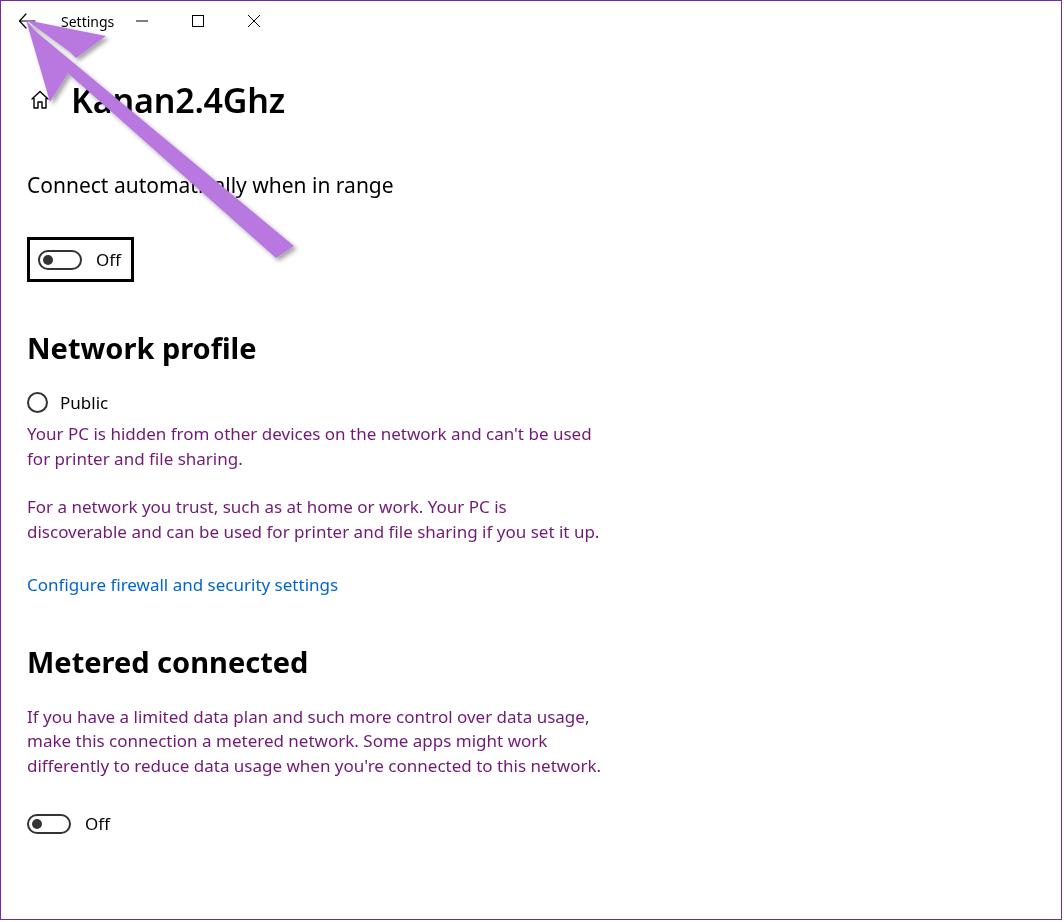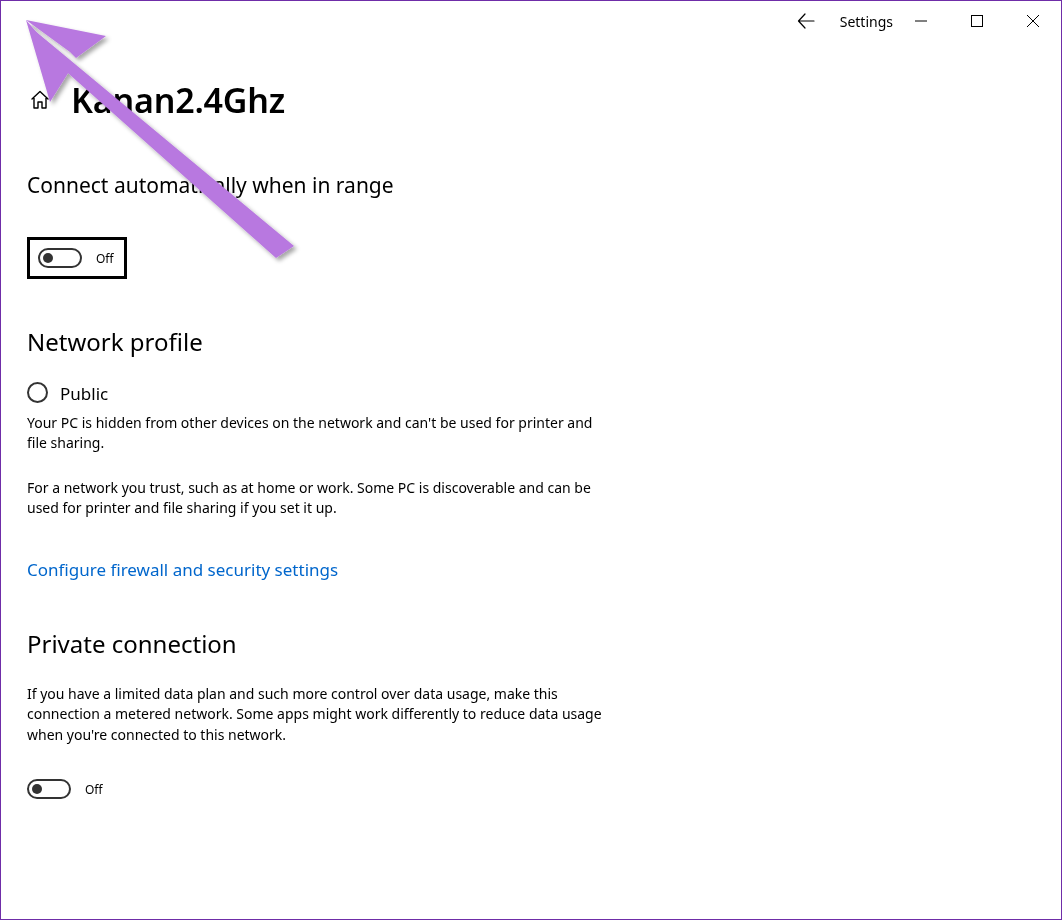--- a/index.html
+++ b/index.html
@@ -20,21 +20,21 @@
     height: 920px;
     border: 1px solid #6f2da8;
     box-sizing: border-box;
     background: #ffffff;
   }
   
   .title-bar {
     height: 40px;
     display: flex;
     align-items: center;
-    justify-content: flex-end;
+    justify-content: flex-start;
     padding-left: 12px;
   }
   .title-bar-left {
     display: flex;
     align-items: center;
     gap: 20px;
   }
   .back-btn {
     width: 28px;
     height: 28px;
@@ -81,22 +81,22 @@
     font-size: 34px;
     font-weight: 600;
     letter-spacing: -0.2px;
   }
   .section-label {
     font-size: 21px;
     font-weight: 400;
     margin: 0 0 6px 0;
   }
   .section-heading {
-    font-size: 24px;
-    font-weight: 400;
+    font-size: 29px;
+    font-weight: 700;
     margin: 46px 0 24px 0;
   }
   
   .toggle-box {
     display: inline-flex;
     align-items: center;
     gap: 14px;
     padding: 8px 10px 8px 8px;
     margin-top: 32px;
     cursor: pointer;
@@ -115,30 +115,30 @@
     align-items: center;
   }
   .toggle-thumb {
     width: 10px;
     height: 10px;
     background: #333;
     border-radius: 50%;
     margin-left: 3px;
   }
   .toggle-label {
-    font-size: 12px;
+    font-size: 17px;
     font-weight: 400;
   }
   
   .radio-group {
     max-width: 580px;
   }
   .radio-option {
     display: flex;
-    align-items: flex-start;
+    align-items: center;
     gap: 12px;
     cursor: pointer;
     margin-bottom: 8px;
   }
   .radio-circle {
     width: 21px;
     height: 21px;
     border: 2px solid #333;
     border-radius: 50%;
     box-sizing: border-box;
@@ -153,32 +153,32 @@
     width: 11px;
     height: 11px;
     background: #000;
     border-radius: 50%;
   }
   .radio-label {
     font-size: 17px;
     font-weight: 400;
   }
   .option-desc {
-    font-size: 14px;
+    font-size: 17px;
     line-height: 1.45;
-    color: #000000;
+    color: #701a75;
     max-width: 580px;
     margin: 0 0 24px 0;
   }
   .link {
     font-size: 17px;
     color: #0066cc;
     cursor: pointer;
     display: inline-block;
-    margin-top: 16px;
+    margin-top: 4px;
   }
   .sub-label {
     font-size: 17px;
     margin: 22px 0 0 0;
   }
   .toggle-plain {
     display: inline-flex;
     align-items: center;
     gap: 14px;
     margin-top: 10px;
@@ -249,27 +249,27 @@
     
     <div class="section-heading">Network profile</div>
 
     <div class="radio-group">
       <div class="radio-option">
         <div class="radio-circle"></div>
         <span class="radio-label">Public</span>
       </div>
       <p class="option-desc">Your PC is hidden from other devices on the network and can't be used for printer and file sharing.</p>
 
-      <p class="option-desc">For a network you trust, such as at home or work. Some PC is discoverable and can be used for printer and file sharing if you set it up.</p>
+      <p class="option-desc">For a network you trust, such as at home or work. Your PC is discoverable and can be used for printer and file sharing if you set it up.</p>
 
       <span class="link">Configure firewall and security settings</span>
     </div>
 
     
-    <div class="section-heading">Private connection</div>
+    <div class="section-heading">Metered connected</div>
     <p class="option-desc" style="max-width:580px;">If you have a limited data plan and such more control over data usage, make this connection a metered network. Some apps might work differently to reduce data usage when you're connected to this network.</p>
 
     <div class="toggle-plain">
       <div class="toggle-track">
         <div class="toggle-thumb"></div>
       </div>
       <span class="toggle-label">Off</span>
     </div>
   </div>
 </div>

